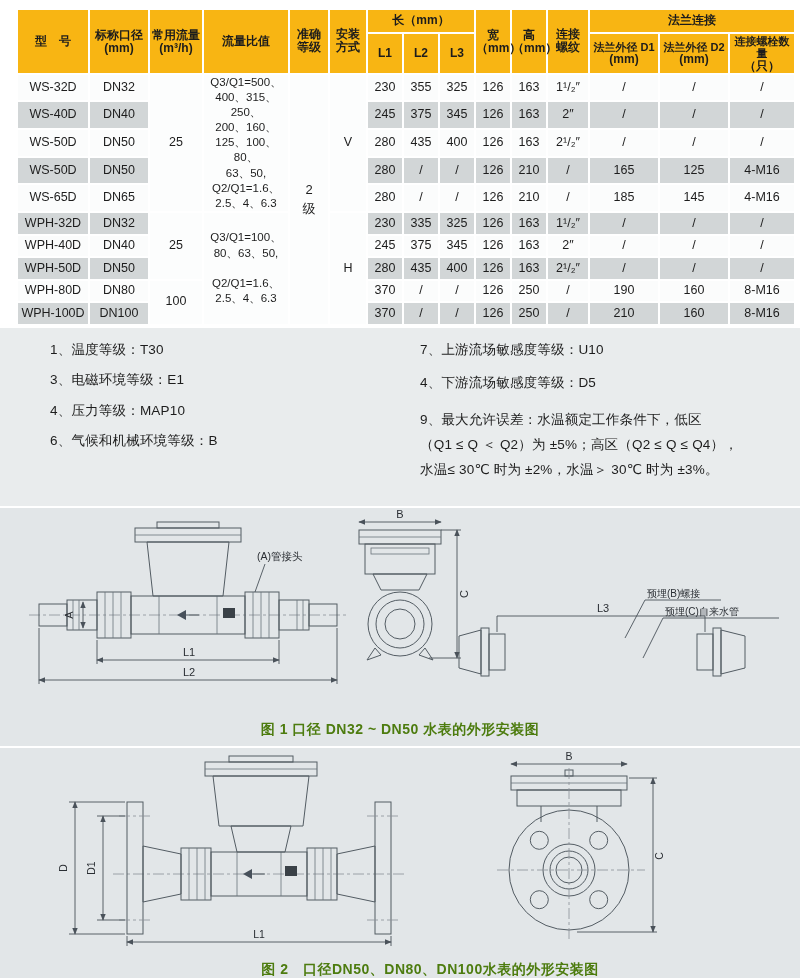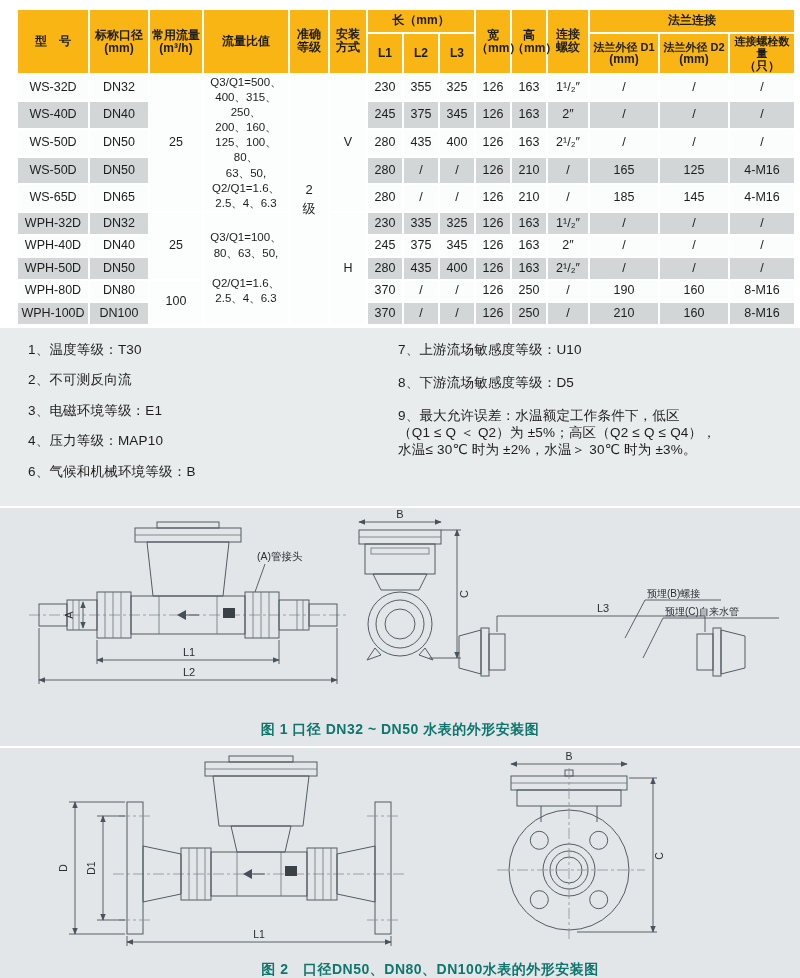--- a/index.html
+++ b/index.html
@@ -30,32 +30,32 @@
     font-size:12.5px;line-height:1.1;
   }
   .spec tbody tr:nth-child(odd) td{background:#fbfcfc;}
   .spec tbody tr:nth-child(even) td{background:#d2d6d7;}
   .spec td.m{background:#fcfdfd !important;}
   .spec td.ratio{white-space:pre-line;font-size:11.5px;line-height:1.32;}
   .spec td.acc{white-space:pre-line;font-size:13px;line-height:1.5;}
 
   
   .panel{width:800px;margin-top:2px;}
-  .panel.notes{height:178px;background:#e9eced;display:flex;padding-top:13px;box-sizing:border-box;}
+  .panel.notes{height:178px;background:#e9eced;display:flex;padding-top:13px;box-sizing:border-box;justify-content:flex-end;}
   .notes .col-l{margin-left:28px;width:340px;}
   .notes .col-r{margin-left:30px;width:380px;}
   .note-item{font-size:13.5px;margin-bottom:12.5px;letter-spacing:.2px;}
   .col-r .note-item{margin-bottom:15px;}
-  .note9{font-size:13.5px;white-space:pre-line;line-height:17px;letter-spacing:.2px;}
+  .note9{font-size:13.5px;white-space:pre-line;line-height:25px;letter-spacing:.2px;}
 
   .panel.fig{height:238px;background:#e2e6e8;position:relative;}
   .fig svg{display:block;margin:0 auto;}
   .fig .caption{
     position:absolute;left:0;right:0;bottom:7px;text-align:center;
-    font-size:14px;font-weight:bold;color:#0f766e;letter-spacing:.5px;
+    font-size:14px;font-weight:bold;color:#4d7c0f;letter-spacing:.5px;
   }
   #fig2 .caption{padding-left:60px;}
 
   
   .dwg{stroke:#535c63;stroke-width:1;fill:none;}
   .dwg-thin{stroke:#6a737b;stroke-width:.8;fill:none;}
   .cline{stroke:#8a9198;stroke-width:.8;fill:none;stroke-dasharray:11 3 3 3;}
   .dim{stroke:#4a525a;stroke-width:.9;fill:none;}
   svg text{fill:#2a2e33;font-family:"Liberation Sans","DejaVu Sans",sans-serif;}
 </style>
@@ -300,28 +300,27 @@
           <td>160</td>
           <td>8-M16</td>
         </tr>
       </tbody>
     </table>
   </div>
 
   <div class="panel notes">
     <div class="col-l">
       <div class="note-item">1、温度等级：T30</div>
-      <div class="note-item">2、不可测反向流</div>
       <div class="note-item">3、电磁环境等级：E1</div>
       <div class="note-item">4、压力等级：MAP10</div>
       <div class="note-item">6、气候和机械环境等级：B</div>
     </div>
     <div class="col-r">
       <div class="note-item">7、上游流场敏感度等级：U10</div>
-      <div class="note-item">8、下游流场敏感度等级：D5</div>
+      <div class="note-item">4、下游流场敏感度等级：D5</div>
       <div class="note9">9、最大允许误差：水温额定工作条件下，低区
 （Q1 ≤ Q ＜ Q2）为 ±5%；高区（Q2 ≤ Q ≤ Q4），
 水温≤ 30℃ 时为 ±2%，水温＞ 30℃ 时为 ±3%。</div>
     </div>
   </div>
 
   <div class="panel fig" id="fig1">
     <svg width="782" height="206" viewBox="0 0 782 206">
       <defs>
         <marker id="arA" viewBox="0 0 10 10" refX="9" refY="5" markerWidth="8" markerHeight="8" orient="auto-start-reverse">

